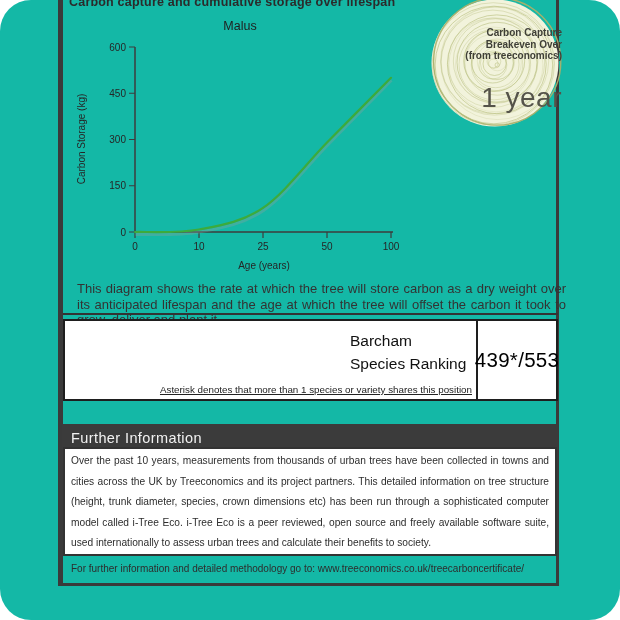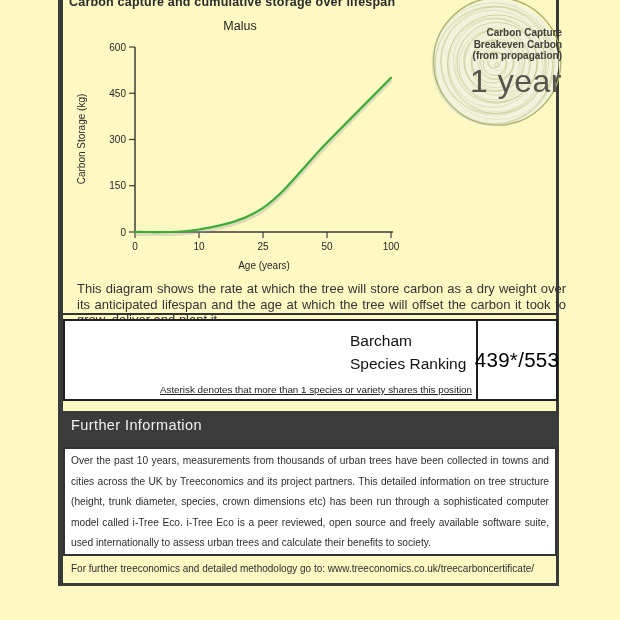--- a/index.html
+++ b/index.html
@@ -1,44 +1,44 @@
 <!DOCTYPE html>
 <html><head>
 <meta charset="utf-8">
 <style>
   html,body{margin:0;padding:0;background:#ffffff;}
-  .page{position:relative;width:620px;height:620px;background:#fef9c3;overflow:hidden;
-        font-family:"Liberation Sans", sans-serif;}
+  .page{position:relative;width:620px;height:620px;background:#14b8a6;overflow:hidden;
+        font-family:"Liberation Sans", sans-serif;border-radius:31px;}
   .abs{position:absolute;}
   .frame{left:58px;top:-24px;width:501px;height:610px;box-sizing:border-box;
          border:3px solid #3a3a3a;border-left-width:5px;}
   .page-title{left:69px;top:-5px;width:420px;font-size:12.5px;font-weight:bold;
               color:#2b2b2b;letter-spacing:.2px;white-space:nowrap;}
   .chart-title{left:65px;top:19px;width:350px;text-align:center;font-size:12.5px;color:#1f1f1f;}
   .chart-svg{left:72px;top:34px;}
   .axis{stroke:#3c3c3c;stroke-width:1.5;fill:none;}
   .tick{stroke:#3c3c3c;stroke-width:1.2;}
   .ticklabel{font-family:"Liberation Sans",sans-serif;font-size:10px;fill:#262626;}
   .axlabel{font-family:"Liberation Sans",sans-serif;font-size:10px;fill:#262626;}
   .badge-svg{left:428px;top:-8px;}
   .ring-disc{fill:#f2f3dc;}
   .badge-text{left:428px;top:27px;width:134px;text-align:right;color:#3f3f37;}
   .badge-text .b-line{font-size:10px;font-weight:bold;line-height:11.5px;}
-  .badge-value{font-size:32px;font-weight:400;color:#55534a;margin-top:6px;line-height:26px;letter-spacing:.5px;}
+  .badge-value{font-size:28px;font-weight:400;color:#55534a;margin-top:23px;line-height:26px;letter-spacing:.5px;}
   .description{left:77px;top:281px;width:489px;font-size:13px;line-height:15.5px;
                text-align:justify;color:#333333;}
   .hr-line{left:63px;top:313px;width:495px;height:0;border-top:2px solid #333333;}
   .ranking-box{left:63px;top:319px;width:495px;height:82px;box-sizing:border-box;
                border:2px solid #1e1e1e;display:flex;background:#ffffff;}
   .rank-left{flex:1;position:relative;}
   .rank-title{position:absolute;left:285px;top:8px;font-size:15.5px;line-height:23px;color:#111111;}
   .rank-note{position:absolute;right:4px;bottom:4px;font-size:9.8px;color:#222222;white-space:nowrap;text-decoration:underline;}
   .rank-right{width:78px;border-left:2px solid #1e1e1e;display:flex;align-items:center;
               justify-content:center;font-size:20.5px;color:#000;letter-spacing:.3px;}
-  .info-header{left:62px;top:411px;width:496px;height:39px;box-sizing:border-box;
+  .info-header{left:62px;top:424px;width:496px;height:39px;box-sizing:border-box;
                background:#3b3b3b;color:#f2f2f2;font-size:14.5px;letter-spacing:.4px;
                padding:6px 0 0 9px;}
   .info-box{left:63px;top:447px;width:494px;height:109px;box-sizing:border-box;
             border:2px solid #333333;padding:2px 6px 0 6px;font-size:10.2px;
             line-height:20.5px;text-align:justify;color:#2d2d2d;background:#fff;}
   .link-line{margin-top:5px;text-align:left;white-space:nowrap;font-size:10px;line-height:20px;}
   .link-url{color:#2d2d2d;text-decoration:none;}
 </style>
 </head>
 <body>
@@ -117,22 +117,22 @@
         <circle cx="64.9" cy="73.0" r="14.0" fill="none" stroke="#bcc285" stroke-width="0.55" opacity="0.76"></circle>
         <circle cx="66.6" cy="71.9" r="11.6" fill="none" stroke="#bcc285" stroke-width="1" opacity="0.61"></circle>
         <circle cx="69.4" cy="69.5" r="9.3" fill="none" stroke="#bcc285" stroke-width="0.55" opacity="0.50"></circle>
         <circle cx="65.9" cy="69.3" r="6.9" fill="none" stroke="#bcc285" stroke-width="0.55" opacity="0.72"></circle>
         <circle cx="65.3" cy="71.5" r="4.6" fill="none" stroke="#bcc285" stroke-width="0.55" opacity="0.76"></circle>
         <circle cx="69.2" cy="73.0" r="2.2" fill="none" stroke="#bcc285" stroke-width="1" opacity="0.59"></circle>
       </g>
   </svg>
   <div class="abs badge-text">
     <div class="b-line">Carbon Capture</div>
-    <div class="b-line">Breakeven Carbon</div>
-    <div class="b-line">(from propagation)</div>
+    <div class="b-line">Breakeven Over</div>
+    <div class="b-line">(from treeconomics)</div>
     <div class="badge-value">1 year</div>
   </div>
 
   <div class="abs description">This diagram shows the rate at which the tree will store carbon as a dry weight over its anticipated lifespan and the age at which the tree will offset the carbon it took to grow, deliver and plant it.</div>
 
   <div class="abs hr-line"></div>
 
   <div class="abs ranking-box">
     <div class="rank-left">
       <div class="rank-title">
@@ -143,16 +143,16 @@
     </div>
     <div class="rank-right">439*/553</div>
   </div>
 
   <div class="abs info-header">
     <span>Further Information</span>
   </div>
 
   <div class="abs info-box">
     <div>Over the past 10 years, measurements from thousands of urban trees have been collected in towns and cities across the UK by Treeconomics and its project partners. This detailed information on tree structure (height, trunk diameter, species, crown dimensions etc) has been run through a sophisticated computer model called i-Tree Eco. i-Tree Eco is a peer reviewed, open source and freely available software suite, used internationally to assess urban trees and calculate their benefits to society.</div>
-    <div class="link-line"><span>For further treeconomics and detailed methodology go to: </span><span class="link-url">www.treeconomics.co.uk/treecarboncertificate/</span></div>
+    <div class="link-line"><span>For further information and detailed methodology go to: </span><span class="link-url">www.treeconomics.co.uk/treecarboncertificate/</span></div>
   </div>
 
 </div>
 
 </body></html>

